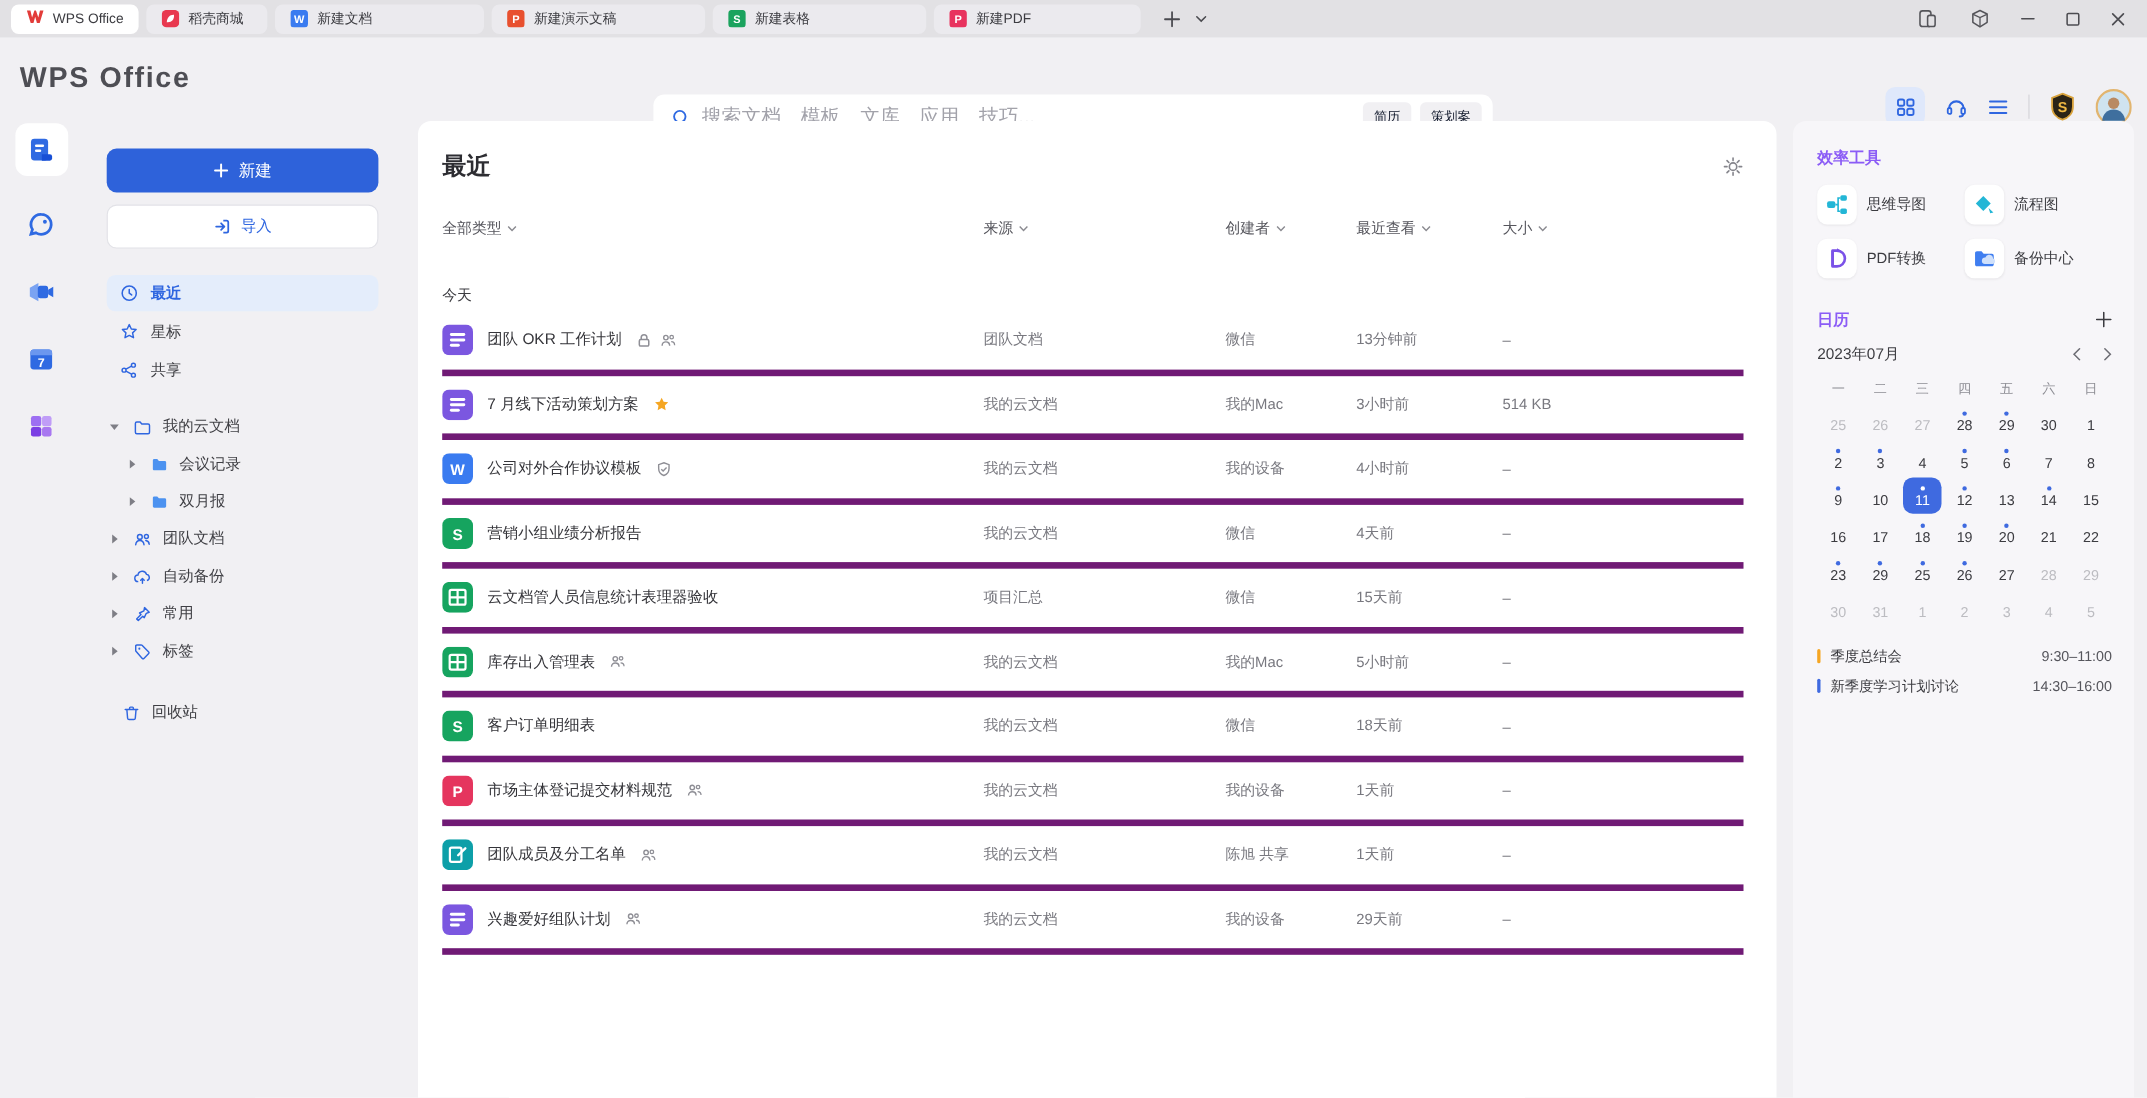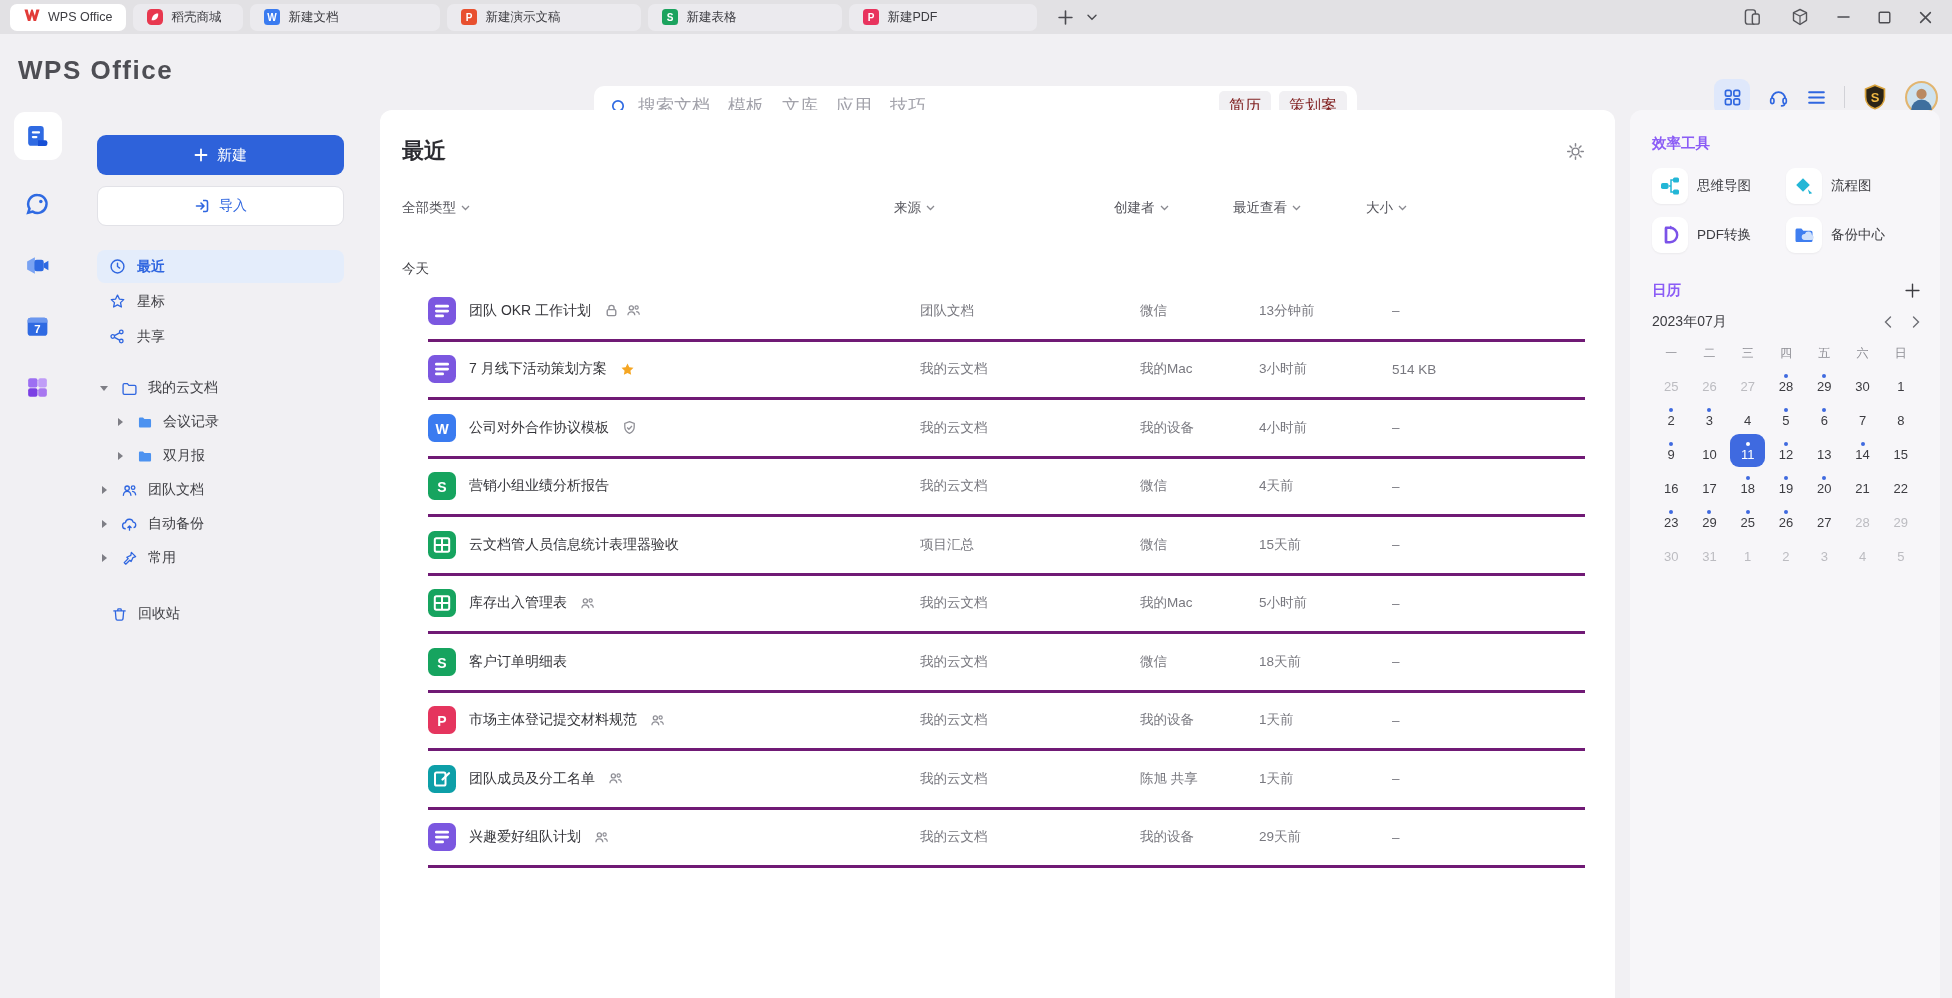--- a/index.html
+++ b/index.html
@@ -27,21 +27,21 @@
 
   
   .header { position:absolute; top:34px; left:0; right:0; height:76px; }
   .logo { position:absolute; left:18px; top:21px; font-size:26px; font-weight:700;
           color:#4e4e54; letter-spacing:1.5px; }
   .searchbar { position:absolute; left:594px; top:52px; width:763px; height:41px; background:#fff;
                border-radius:10px; display:flex; align-items:center; padding:0 10px 0 16px; }
   .searchbar input { flex:1; border:none; outline:none; font-size:18px; margin-left:10px;
                      color:#3c3c41; background:transparent; font-family:"Liberation Sans",sans-serif; }
   .searchbar input::placeholder { color:#a2a2aa; }
-  .chip { background:#f1f0f3; border-radius:5px; padding:5px 10px; font-size:16px; color:#7f1d1d;
+  .chip { background:#f1f0f3; border-radius:5px; padding:5px 10px; font-size:12px; color:#0f172a;
           margin-left:8px; white-space:nowrap; }
   .header-icons { position:absolute; right:14px; top:45px; display:flex; align-items:center; gap:18px; }
   .grid-btn { width:36px; height:36px; background:#dfe8fb; border-radius:9px;
               display:flex; align-items:center; justify-content:center; }
   .hdr-divider { width:1px; height:22px; background:#d2d2d7; }
 
   
   .rail { position:absolute; left:0; top:110px; width:75px; bottom:0;
           display:flex; flex-direction:column; align-items:center; }
   .rail-item { width:34px; height:34px; margin-top:27px; display:flex; align-items:center; justify-content:center; }
@@ -75,21 +75,21 @@
   .main { position:absolute; left:380px; top:110px; width:1235px; bottom:0; background:#fff;
           border-radius:12px 12px 0 0; padding:26px 30px 0 22px; }
   .main-head { display:flex; justify-content:space-between; align-items:center; }
   .main-title { font-size:22px; font-weight:bold; color:#2d2d32; }
   .filters { margin-top:33px; display:grid; grid-template-columns:492px 220px 119px 133px 1fr;
              font-size:13.5px; color:#55555c; }
   .filter { display:flex; align-items:center; gap:5px; }
   .group-label { margin-top:43px; font-size:13.5px; color:#3c3c41; }
   .rows { margin-top:5px; }
   .row { display:grid; grid-template-columns:492px 220px 119px 133px 1fr; align-items:center;
-         height:58.5px; border-bottom:3px solid #701a75; font-size:13.5px; color:#78787f;margin-left:26px; }
+         height:58.5px; border-bottom:6px solid #701a75; font-size:13.5px; color:#78787f; }
   .name-cell { display:flex; align-items:center; gap:13px; padding-right:20px; min-width:0; }
   .file-icon { width:28px; height:28px; flex:none; }
   .file-icon svg { width:28px; height:28px; }
   .file-name { font-size:14px; color:#35353a; white-space:nowrap; overflow:hidden; text-overflow:ellipsis; }
   .badges { display:flex; align-items:center; gap:7px; flex:none; }
   .badge svg { width:15px; height:15px; }
 
   
   .panel { position:absolute; left:1630px; top:110px; width:310px; bottom:0; background:#f7f6f9;
            border-radius:12px 12px 0 0; padding:24px 20px 0 22px; }
@@ -408,20 +408,30 @@
     </div>
     <div class="tree-item">
       <span class="caret-box">
           <span class="caret-right"></span>
         </span>
       <svg width="17" height="17" viewBox="0 0 18 18">
           <path d="M11 2.5l4.5 4.5-2.8 1-2 4.2-1.4-1.4L5 15l-1.6-1.6 4.2-4.3L6.2 7.7l4.2-2z" fill="none" stroke="currentColor" stroke-width="1.4" stroke-linejoin="round"></path>
         </svg>
       <span>常用</span>
     </div>
+    <div class="tree-item">
+      <span class="caret-box">
+          <span class="caret-right"></span>
+        </span>
+      <svg width="17" height="17" viewBox="0 0 18 18">
+          <path d="M2.5 7.8V3.6c0-.6.5-1.1 1.1-1.1h4.2c.3 0 .6.1.8.3l6.4 6.4c.4.4.4 1.1 0 1.6l-4.6 4.6c-.4.4-1.1.4-1.6 0L2.8 8.6a1.1 1.1 0 0 1-.3-.8z" fill="none" stroke="currentColor" stroke-width="1.4"></path>
+          <circle cx="6" cy="6" r="1" fill="currentColor"></circle>
+        </svg>
+      <span>标签</span>
+    </div>
   </div>
 
   <div class="trash-row">
     <svg width="17" height="17" viewBox="0 0 18 18">
         <path d="M3 5.2h12M7.2 5V3.8c0-.5.4-.8.8-.8h2c.4 0 .8.3.8.8V5M4.6 5.5l.7 8.2c.1.7.6 1.3 1.4 1.3h4.6c.8 0 1.3-.6 1.4-1.3l.7-8.2" fill="none" stroke="currentColor" stroke-width="1.4" stroke-linecap="round"></path>
       </svg>
     <span>回收站</span>
   </div>
 </div>
 
@@ -949,13 +959,25 @@
       <div class="cal-cell muted">
         <span class="dot empty"></span>
         <span class="num">4</span>
       </div>
       <div class="cal-cell muted">
         <span class="dot empty"></span>
         <span class="num">5</span>
       </div>
     </div>
 
+  <div class="events">
+    <div class="event">
+      <span class="event-bar" style="background: rgb(245, 166, 35);"></span>
+      <span>季度总结会</span>
+      <span class="event-time">9:30–11:00</span>
+    </div>
+    <div class="event">
+      <span class="event-bar" style="background: rgb(63, 106, 224);"></span>
+      <span>新季度学习计划讨论</span>
+      <span class="event-time">14:30–16:00</span>
+    </div>
+  </div>
 </div>
 
 </body></html>

